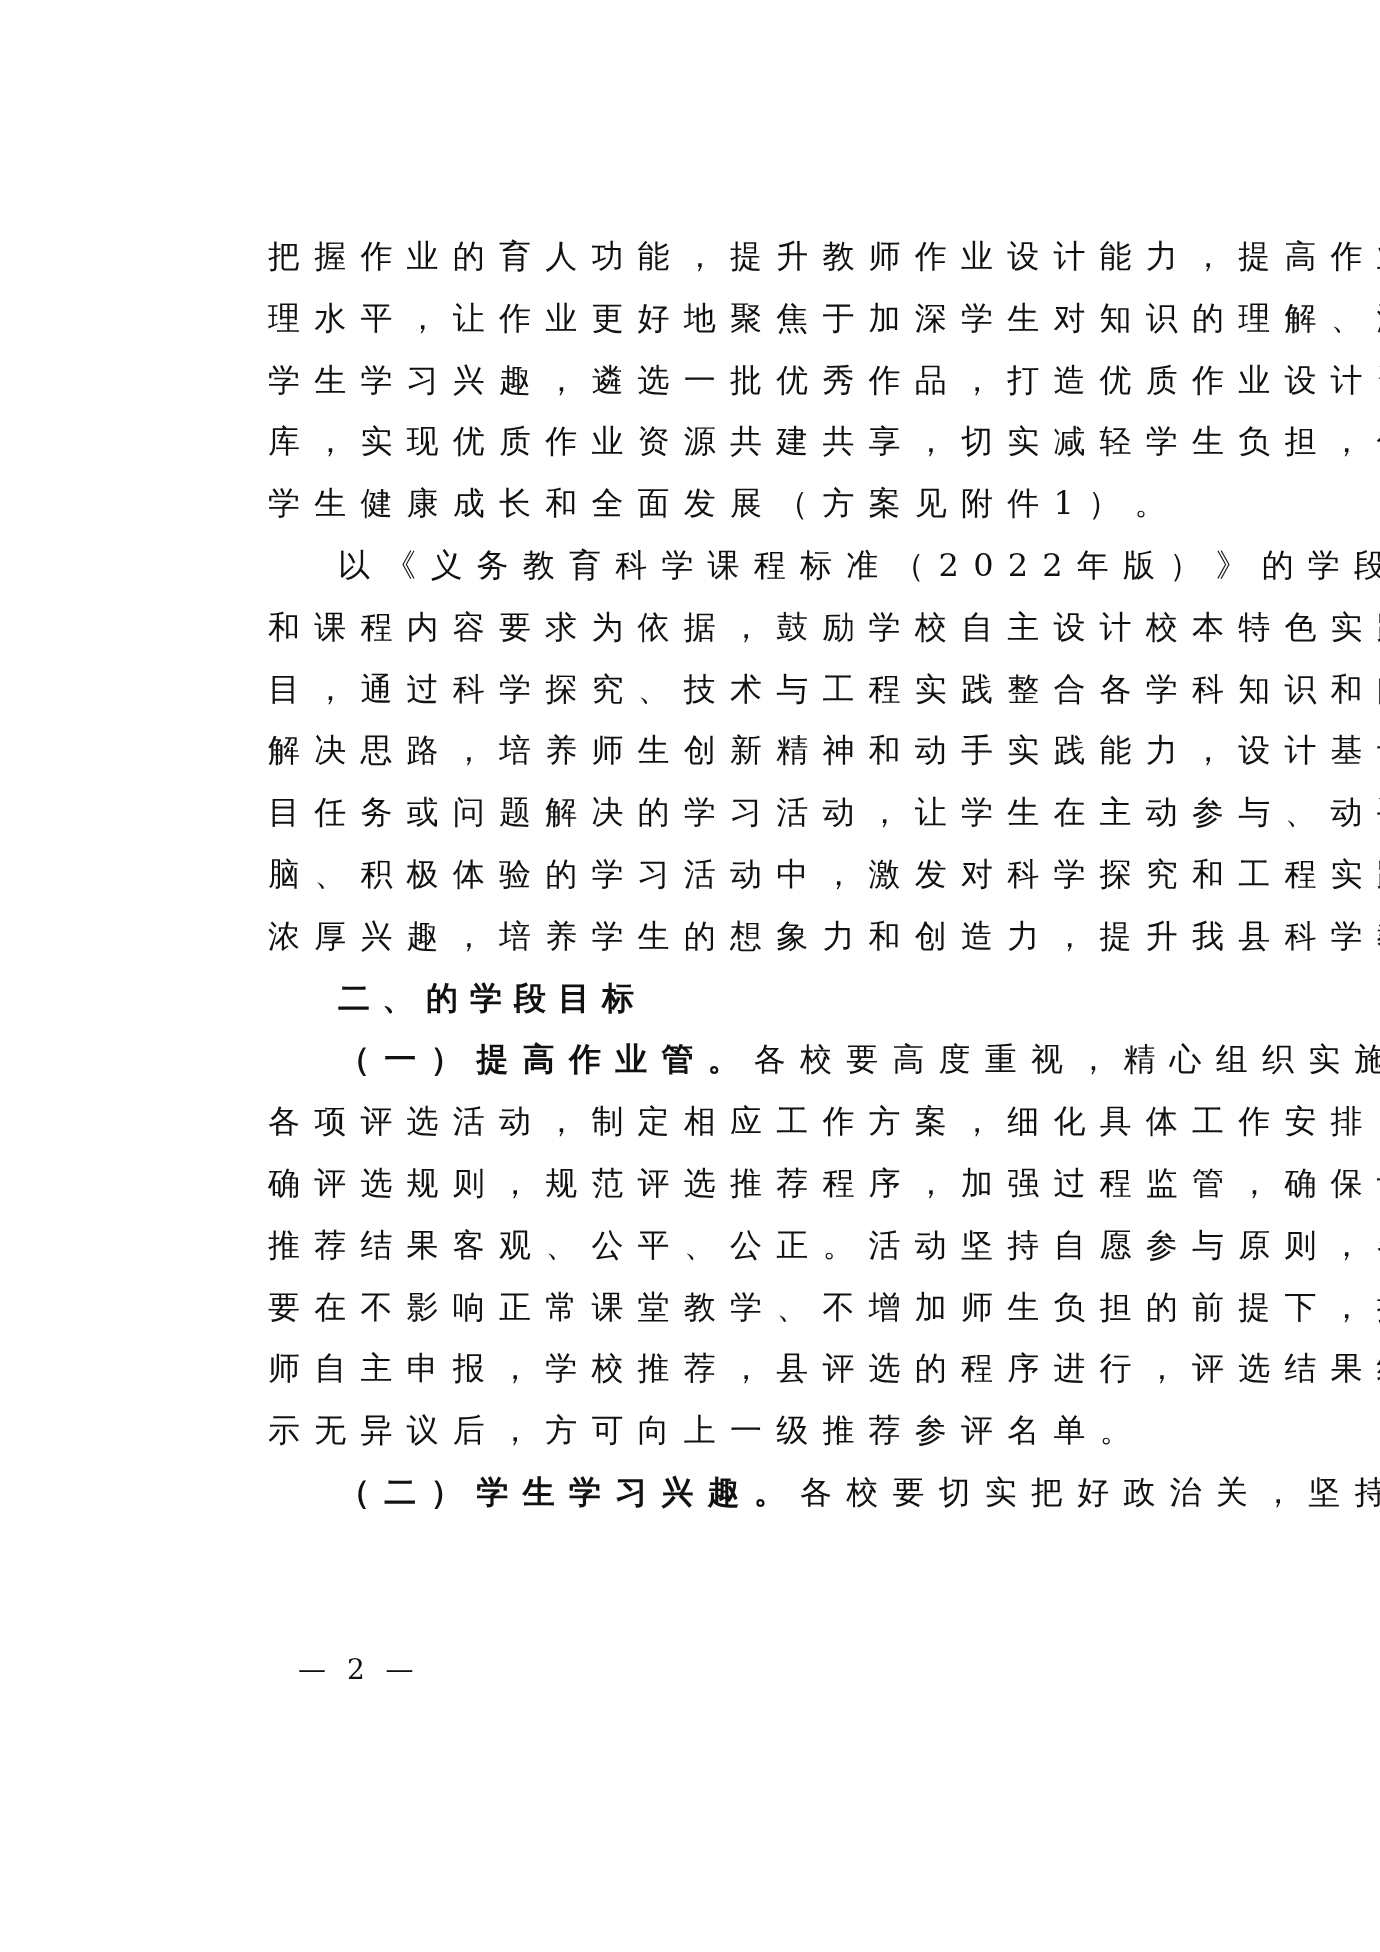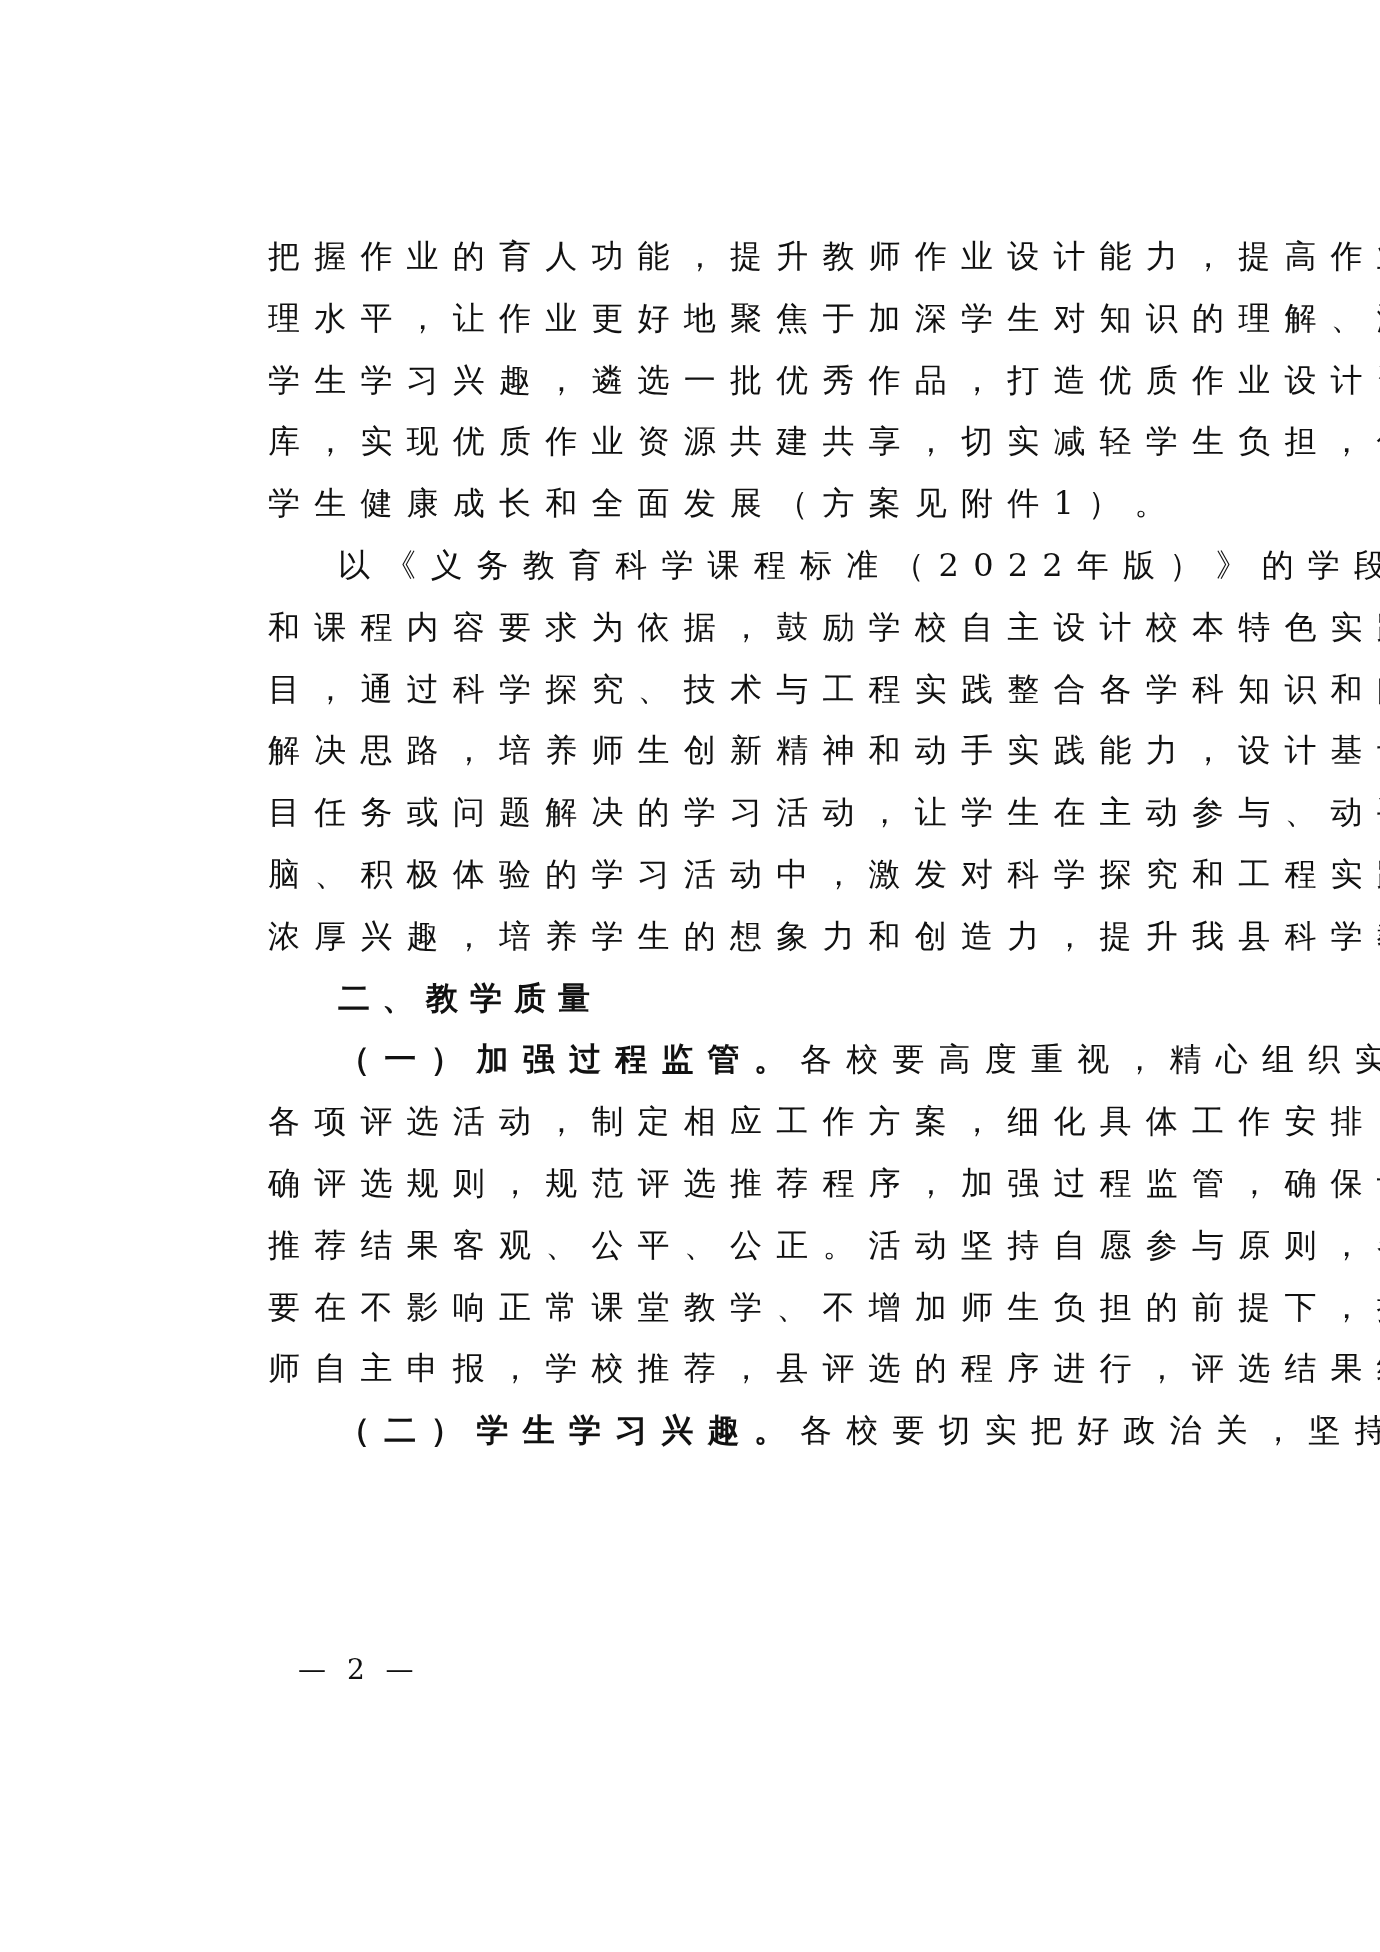--- a/index.html
+++ b/index.html
@@ -76,30 +76,31 @@
 
 
     <div class="line indent">以《义务教育科学课程标准（2022年版）》的学段目标</div>
     <div class="line">和课程内容要求为依据，鼓励学校自主设计校本特色实践项</div>
     <div class="line">目，通过科学探究、技术与工程实践整合各学科知识和问题</div>
     <div class="line">解决思路，培养师生创新精神和动手实践能力，设计基于项</div>
     <div class="line">目任务或问题解决的学习活动，让学生在主动参与、动手动</div>
     <div class="line">脑、积极体验的学习活动中，激发对科学探究和工程实践的</div>
     <div class="line">浓厚兴趣，培养学生的想象力和创造力，提升我县科学教育</div>
 
-    <div class="line indent heading">二、教学质量</div>
+    <div class="line indent heading">二、的学段目标</div>
 
     <div class="line indent">
-      <span class="bold">（一）加强过程监管。</span><span>各校要高度重视，精心组织实施</span>
+      <span class="bold">（一）提高作业管。</span><span>各校要高度重视，精心组织实施</span>
     </div>
     <div class="line">各项评选活动，制定相应工作方案，细化具体工作安排，明</div>
     <div class="line">确评选规则，规范评选推荐程序，加强过程监管，确保评选</div>
     <div class="line">推荐结果客观、公平、公正。活动坚持自愿参与原则，各校</div>
     <div class="line">要在不影响正常课堂教学、不增加师生负担的前提下，按教</div>
     <div class="line">师自主申报，学校推荐，县评选的程序进行，评选结果经公</div>
+    <div class="line">示无异议后，方可向上一级推荐参评名单。</div>
 
     <div class="line indent">
       <span class="bold">（二）学生学习兴趣。</span><span>各校要切实把好政治关，坚持科</span>
     </div>
   </div>
 
   <div class="page-number">— 2 —</div>
 </div>
 
 </body></html>

